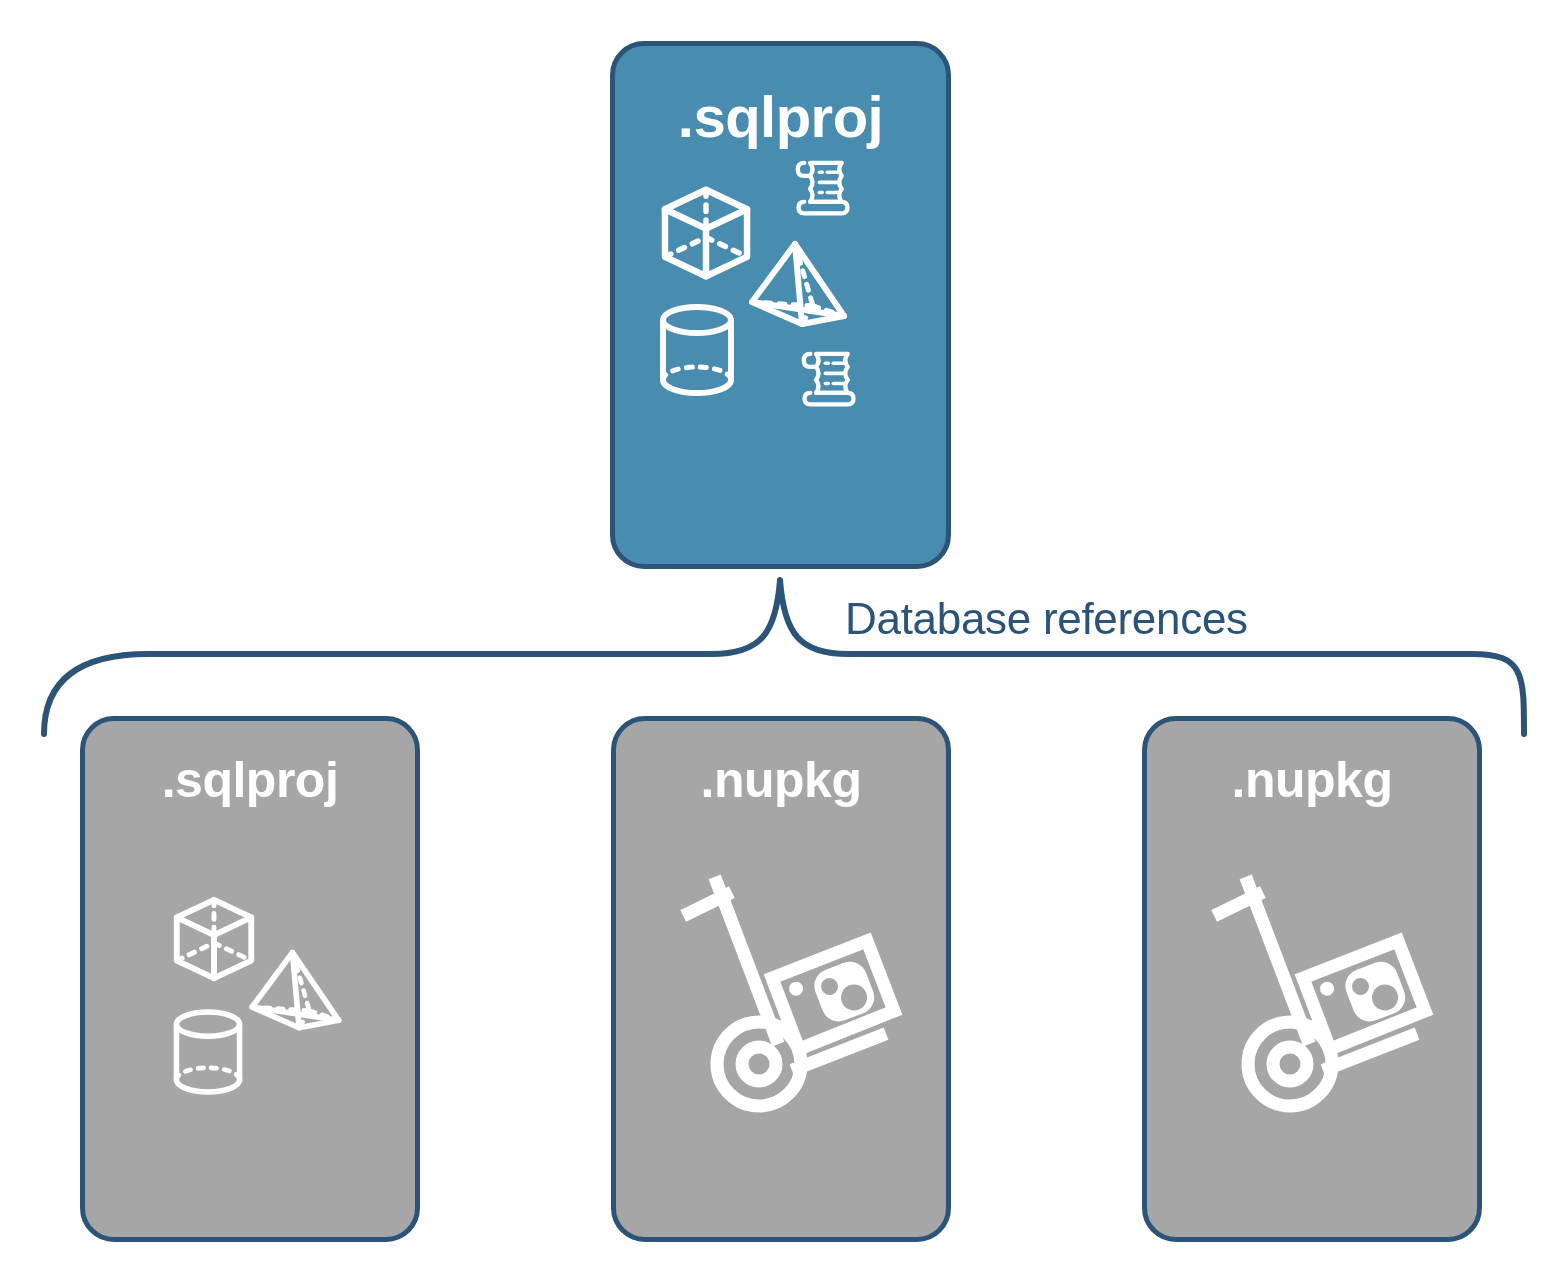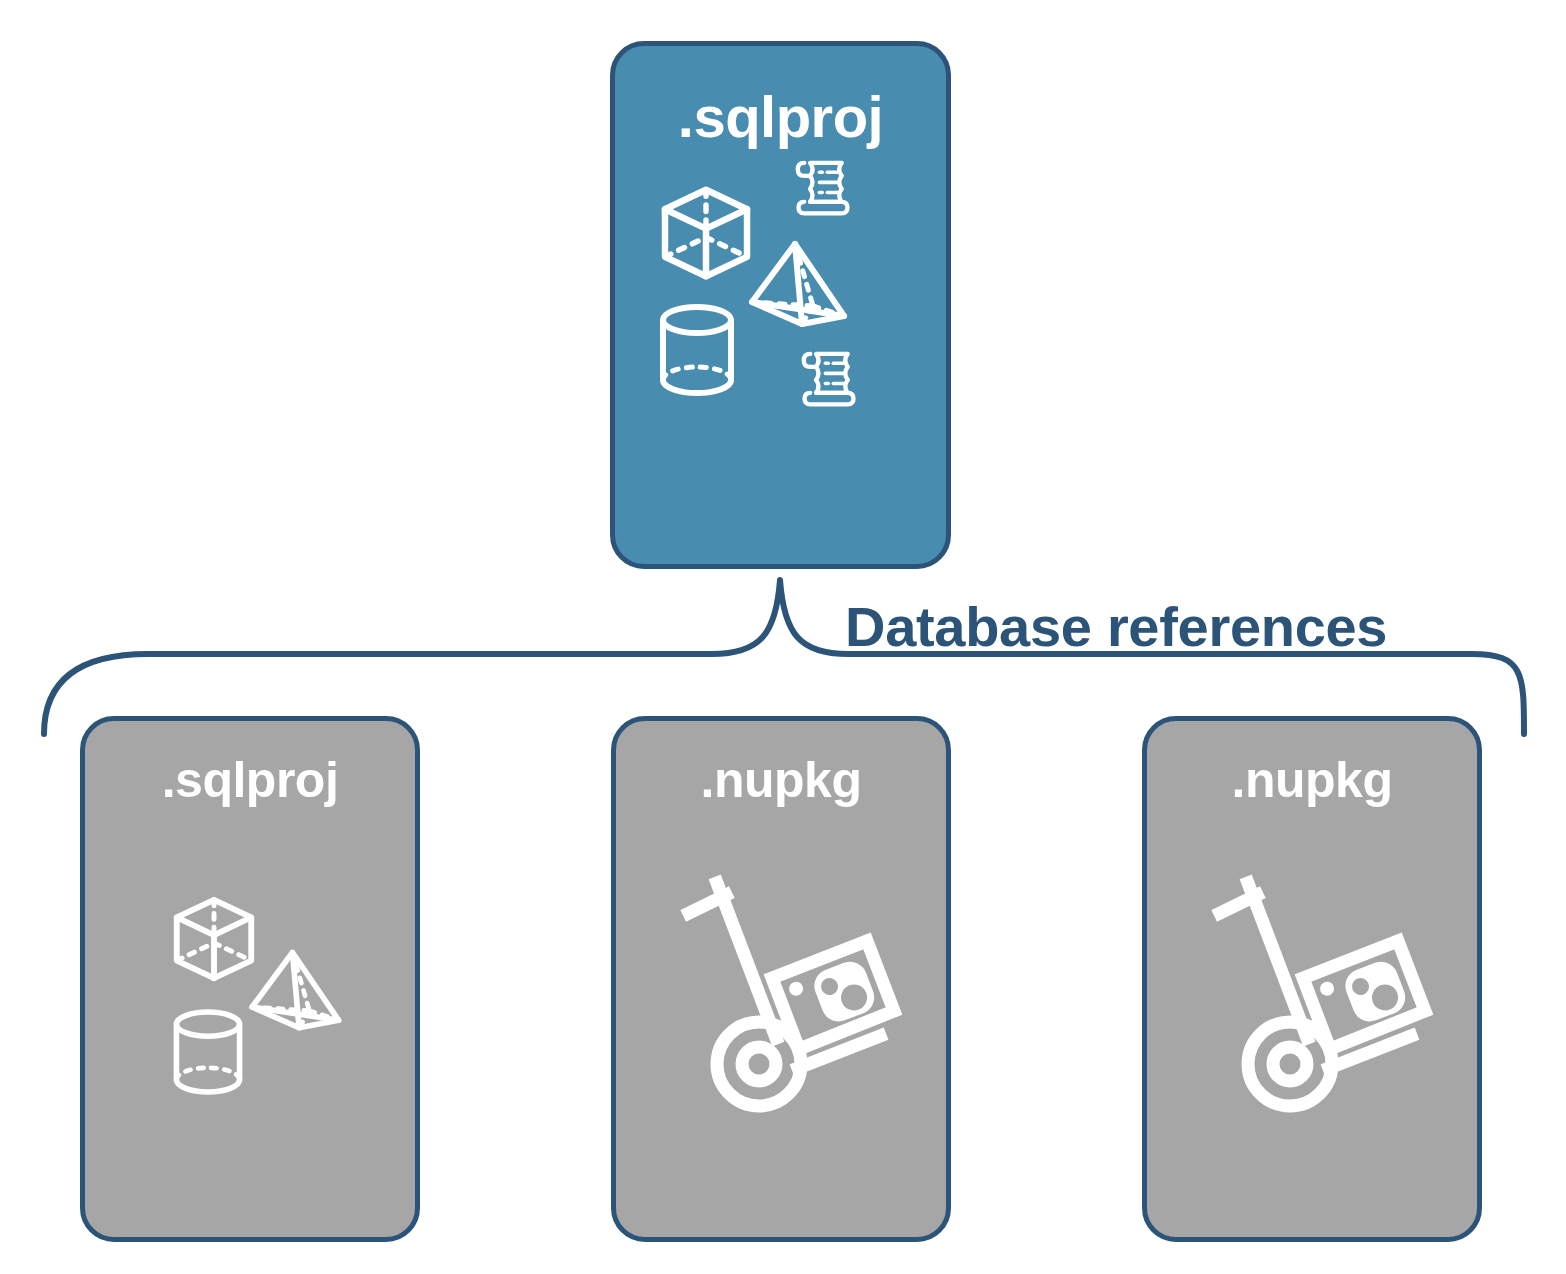--- a/index.html
+++ b/index.html
@@ -87,22 +87,22 @@
     position: absolute;
     left: 0; top: 0;
     width: 1566px;
     height: 1274px;
     pointer-events: none;
   }
   #bracket-label {
     position: absolute;
     left: 845px;
     top: 586px;
-    font-size: 56px;
-    font-weight: bold;
+    font-size: 44px;
+    font-weight: normal;
     color: #2c5479;
     letter-spacing: -0.3px;
     white-space: nowrap;
     user-select: none;
   }
 </style>
 </head>
 <body>
 
 <div id="stage">

